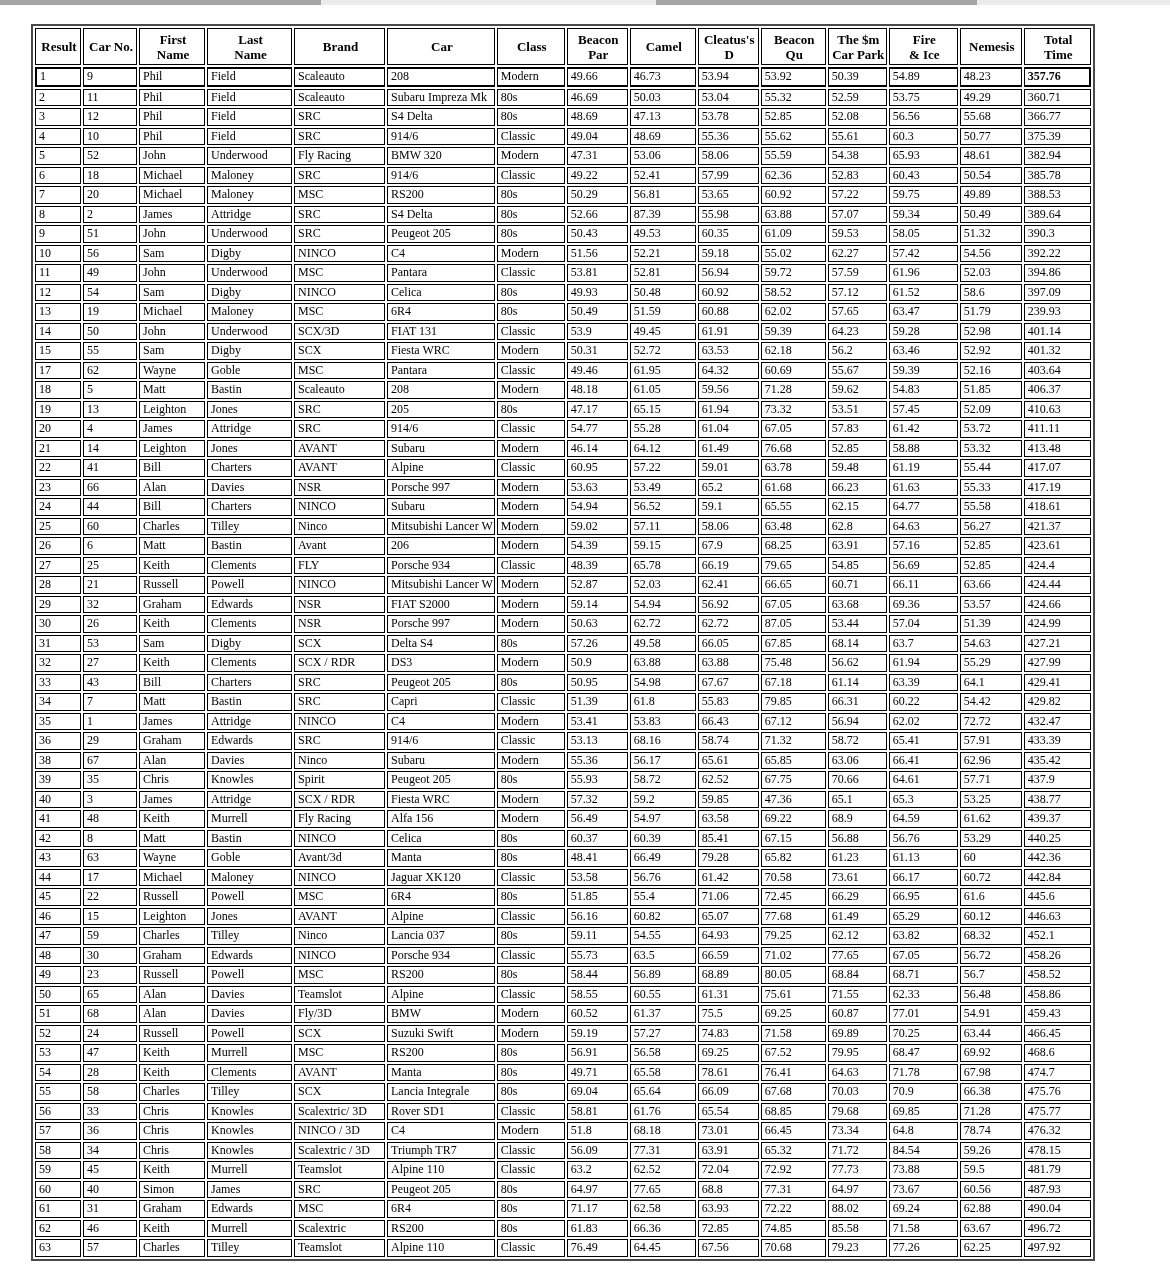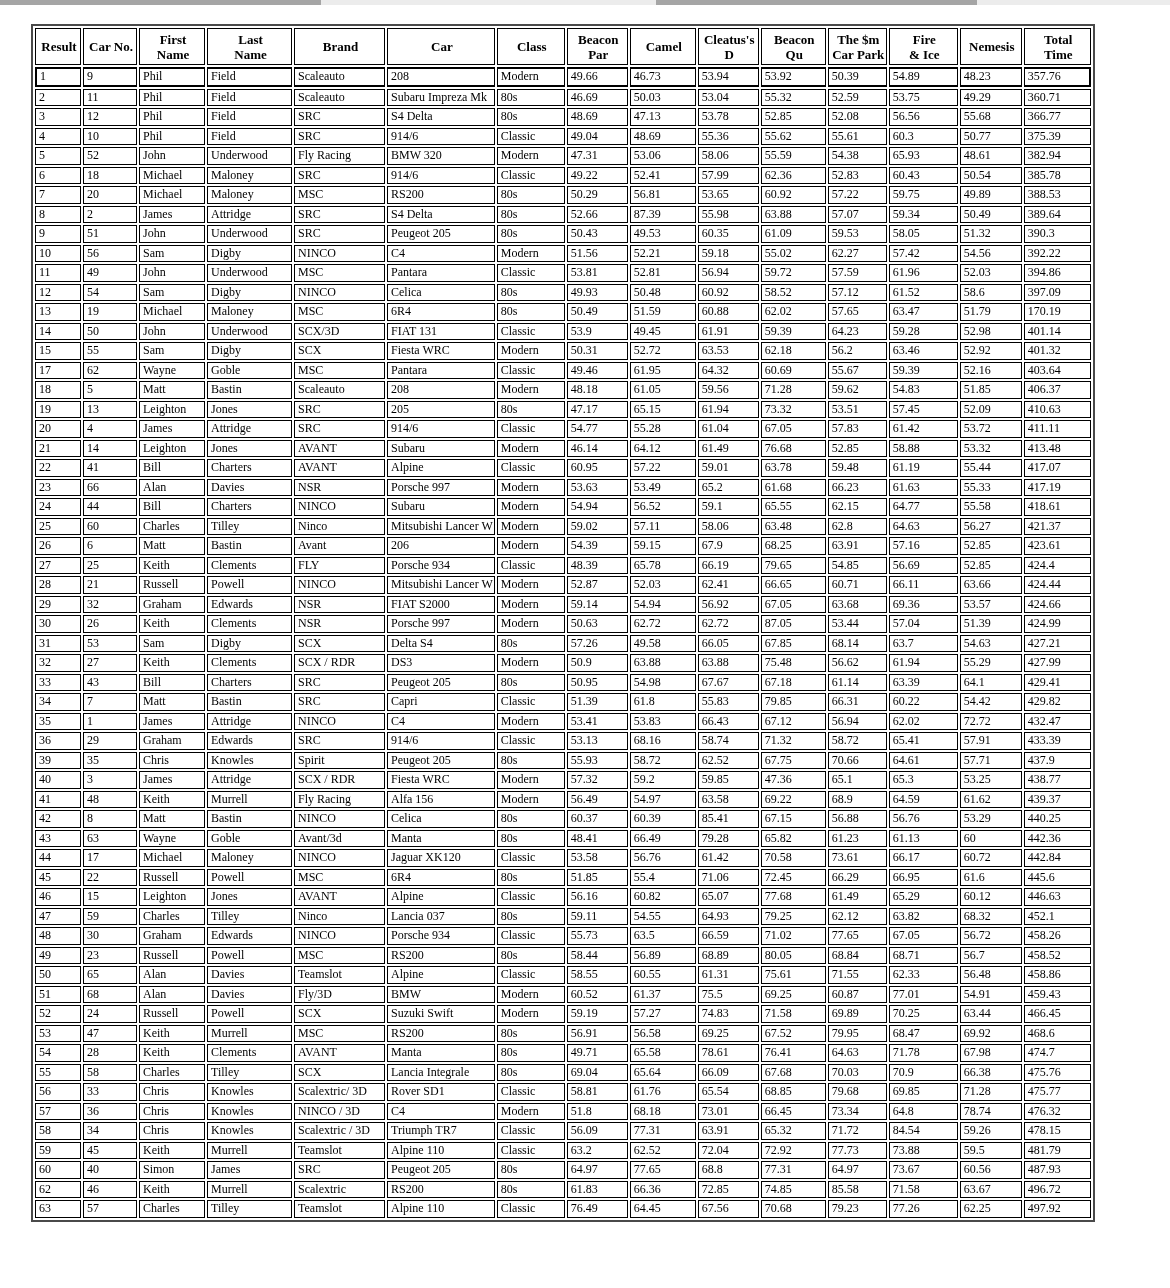--- a/index.html
+++ b/index.html
@@ -8,21 +8,21 @@
   .top-strip { position:absolute; top:0; height:5px; }
   .strip-dark { background:#a5a5a5; }
   .strip-light { background:#ececec; }
 
   table.results { position:absolute; left:31px; top:24px; border-collapse:separate; border-spacing:2px; table-layout:fixed; border:2px solid #4a4a4a; background:#ffffff; }
   th, td { border:1px solid #000; overflow:hidden; white-space:nowrap; background:#fff; box-sizing:content-box; }
   th { font-size:13px; font-weight:bold; text-align:center; vertical-align:middle; white-space:pre-line; height:33px; line-height:15px; padding:1px 1px 1px 3px; }
   td { height:13.5px; line-height:13.5px; font-size:12px; padding:1px 1px 1px 3px; vertical-align:middle; }
   tr.sel td { border-color:#000; border-top-width:2px; border-bottom-width:2px; }
   tr.sel td:first-child { border-left-width:2px; }
-  tr.sel td:last-child  { border-right-width:2px; }
+  tr.sel td:last-child  { border-right-width:2px;font-weight:bold; }
 </style>
 </head>
 <body>
 
 <div class="top-strip strip-dark" style="left:0;    width:321px;"></div>
 <div class="top-strip strip-light" style="left:321px; width:335px;"></div>
 <div class="top-strip strip-dark" style="left:656px; width:321px;"></div>
 <div class="top-strip strip-light" style="left:977px; width:193px;"></div>
 
 <table class="results">
@@ -280,21 +280,21 @@
         <td>MSC</td>
         <td>6R4</td>
         <td>80s</td>
         <td>50.49</td>
         <td>51.59</td>
         <td>60.88</td>
         <td>62.02</td>
         <td>57.65</td>
         <td>63.47</td>
         <td>51.79</td>
-        <td>170.19</td>
+        <td>239.93</td>
       </tr>
       <tr>
         <td>14</td>
         <td>50</td>
         <td>John</td>
         <td>Underwood</td>
         <td>SCX/3D</td>
         <td>FIAT 131</td>
         <td>Classic</td>
         <td>53.9</td>
@@ -657,20 +657,37 @@
         <td>53.13</td>
         <td>68.16</td>
         <td>58.74</td>
         <td>71.32</td>
         <td>58.72</td>
         <td>65.41</td>
         <td>57.91</td>
         <td>433.39</td>
       </tr>
       <tr>
+        <td>38</td>
+        <td>67</td>
+        <td>Alan</td>
+        <td>Davies</td>
+        <td>Ninco</td>
+        <td>Subaru</td>
+        <td>Modern</td>
+        <td>55.36</td>
+        <td>56.17</td>
+        <td>65.61</td>
+        <td>65.85</td>
+        <td>63.06</td>
+        <td>66.41</td>
+        <td>62.96</td>
+        <td>435.42</td>
+      </tr>
+      <tr>
         <td>39</td>
         <td>35</td>
         <td>Chris</td>
         <td>Knowles</td>
         <td>Spirit</td>
         <td>Peugeot 205</td>
         <td>80s</td>
         <td>55.93</td>
         <td>58.72</td>
         <td>62.52</td>
@@ -1031,20 +1048,37 @@
         <td>64.97</td>
         <td>77.65</td>
         <td>68.8</td>
         <td>77.31</td>
         <td>64.97</td>
         <td>73.67</td>
         <td>60.56</td>
         <td>487.93</td>
       </tr>
       <tr>
+        <td>61</td>
+        <td>31</td>
+        <td>Graham</td>
+        <td>Edwards</td>
+        <td>MSC</td>
+        <td>6R4</td>
+        <td>80s</td>
+        <td>71.17</td>
+        <td>62.58</td>
+        <td>63.93</td>
+        <td>72.22</td>
+        <td>88.02</td>
+        <td>69.24</td>
+        <td>62.88</td>
+        <td>490.04</td>
+      </tr>
+      <tr>
         <td>62</td>
         <td>46</td>
         <td>Keith</td>
         <td>Murrell</td>
         <td>Scalextric</td>
         <td>RS200</td>
         <td>80s</td>
         <td>61.83</td>
         <td>66.36</td>
         <td>72.85</td>

